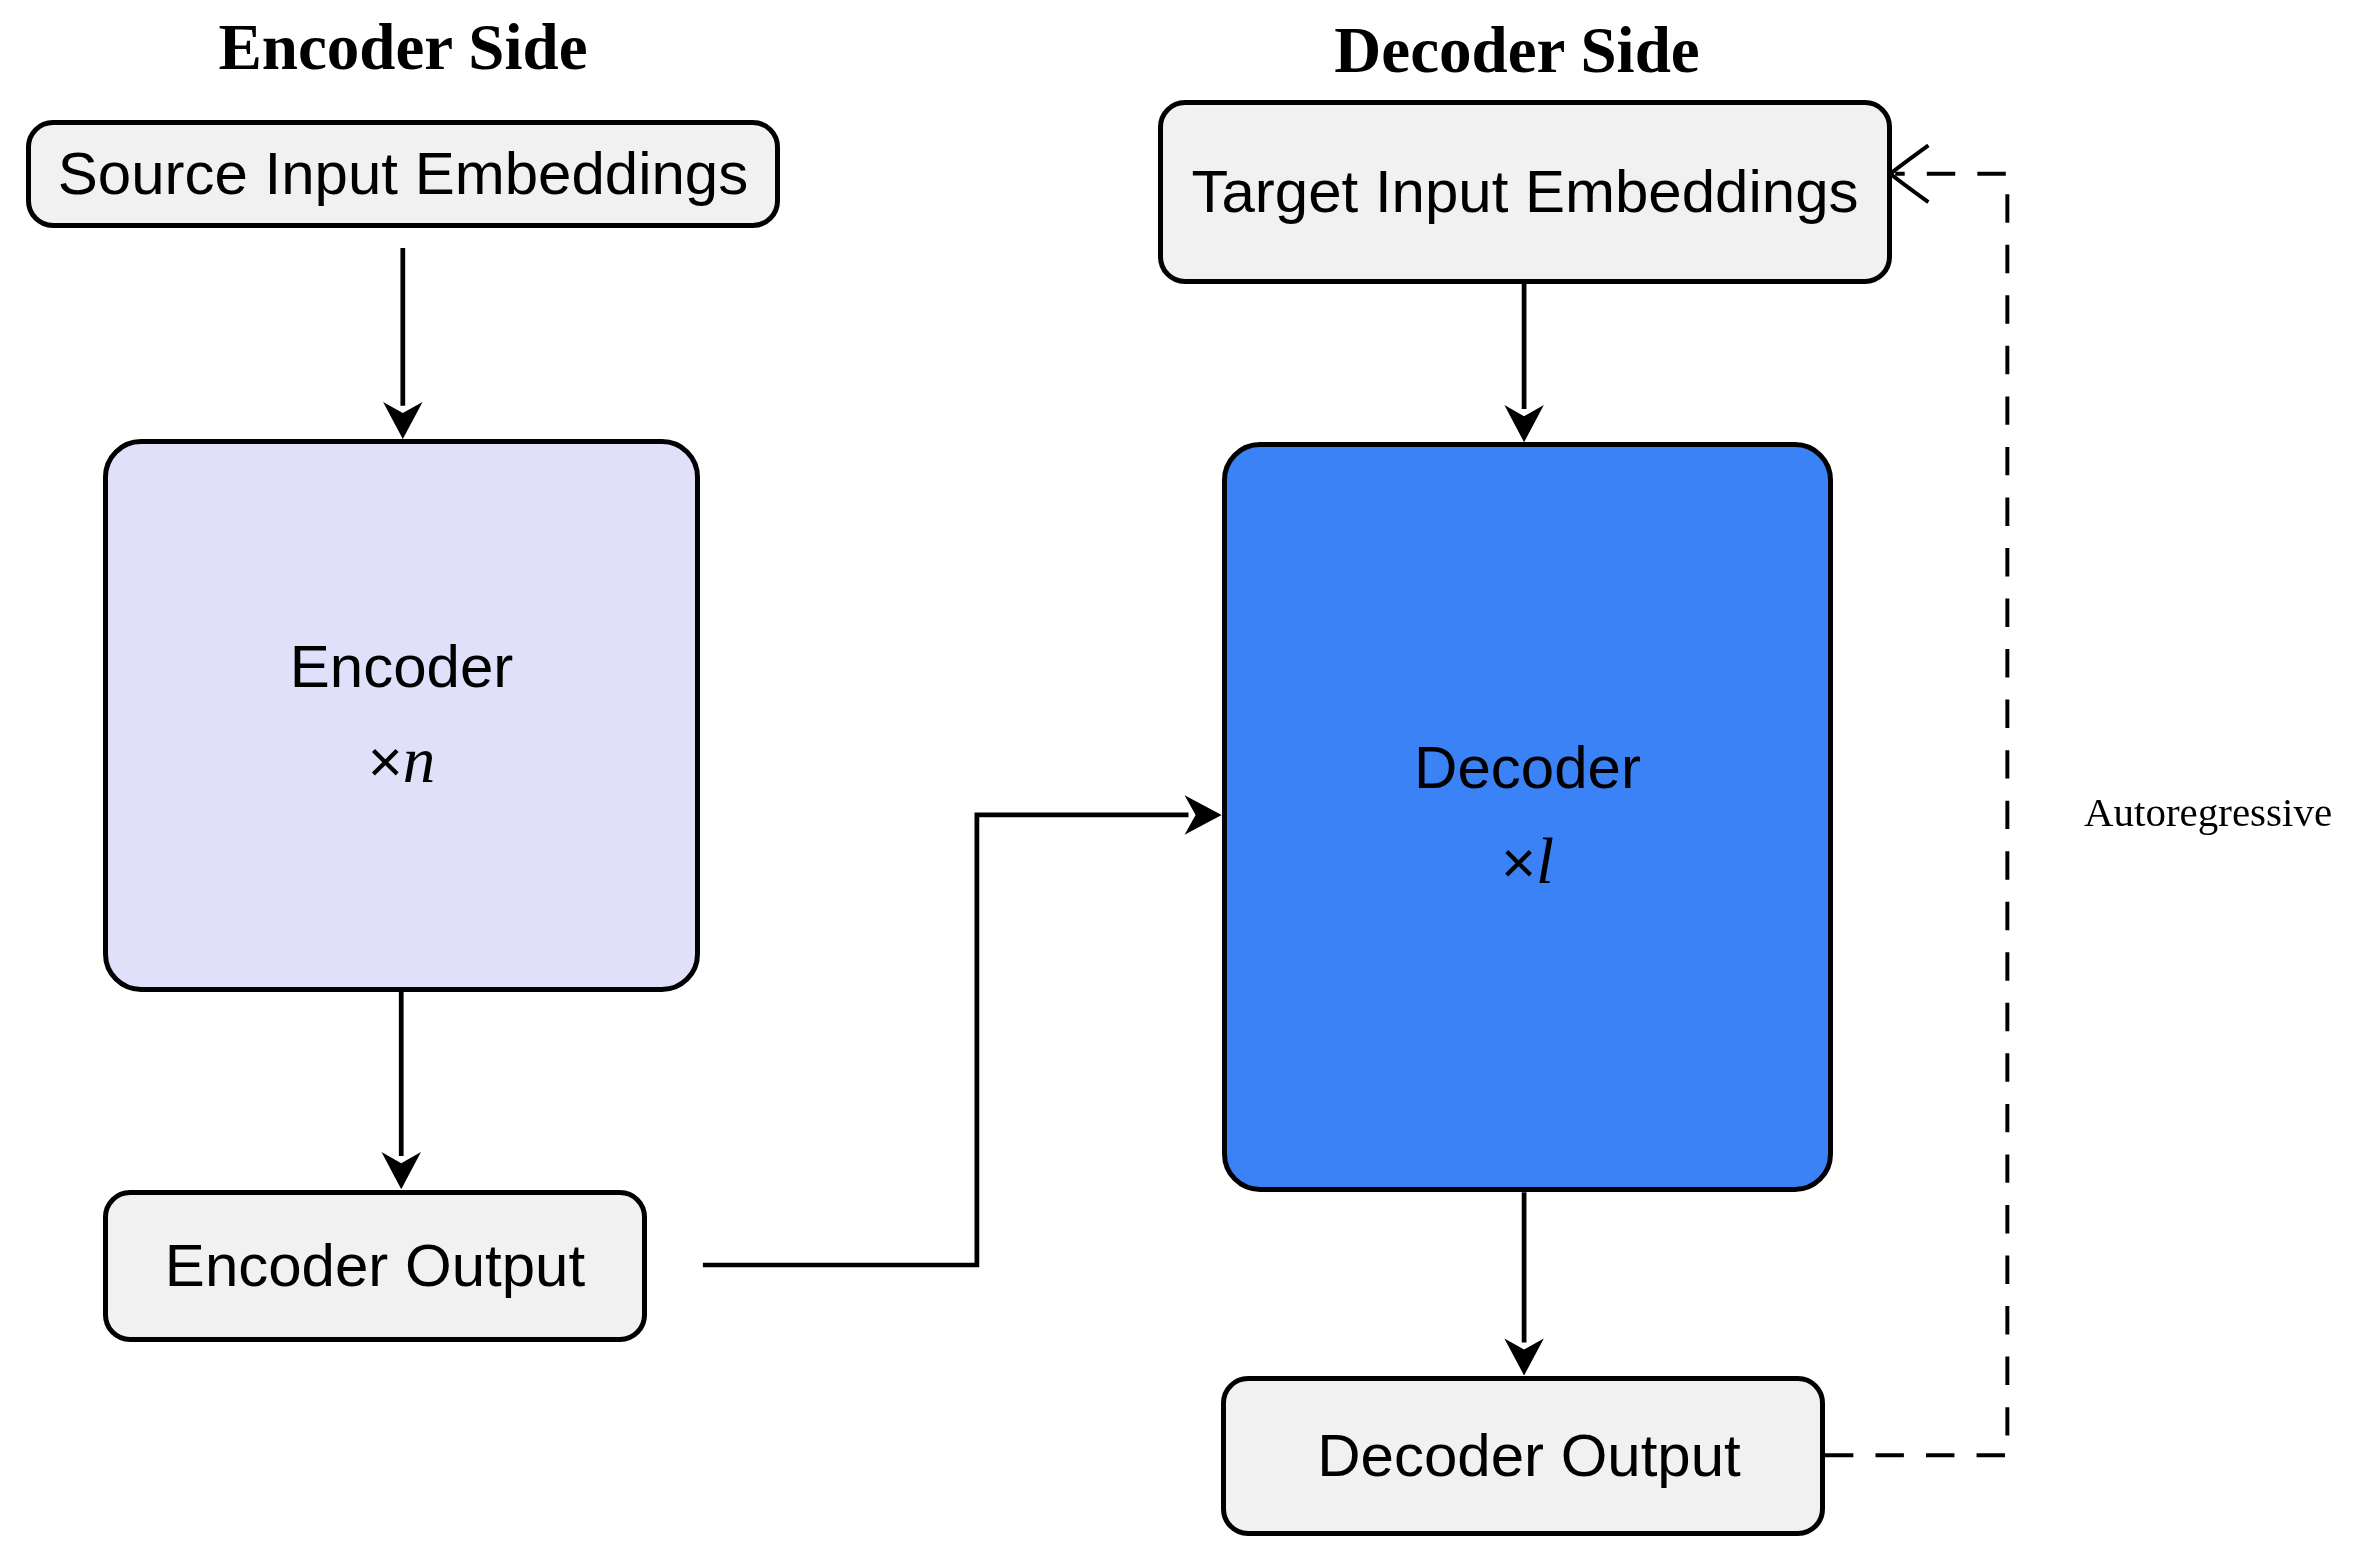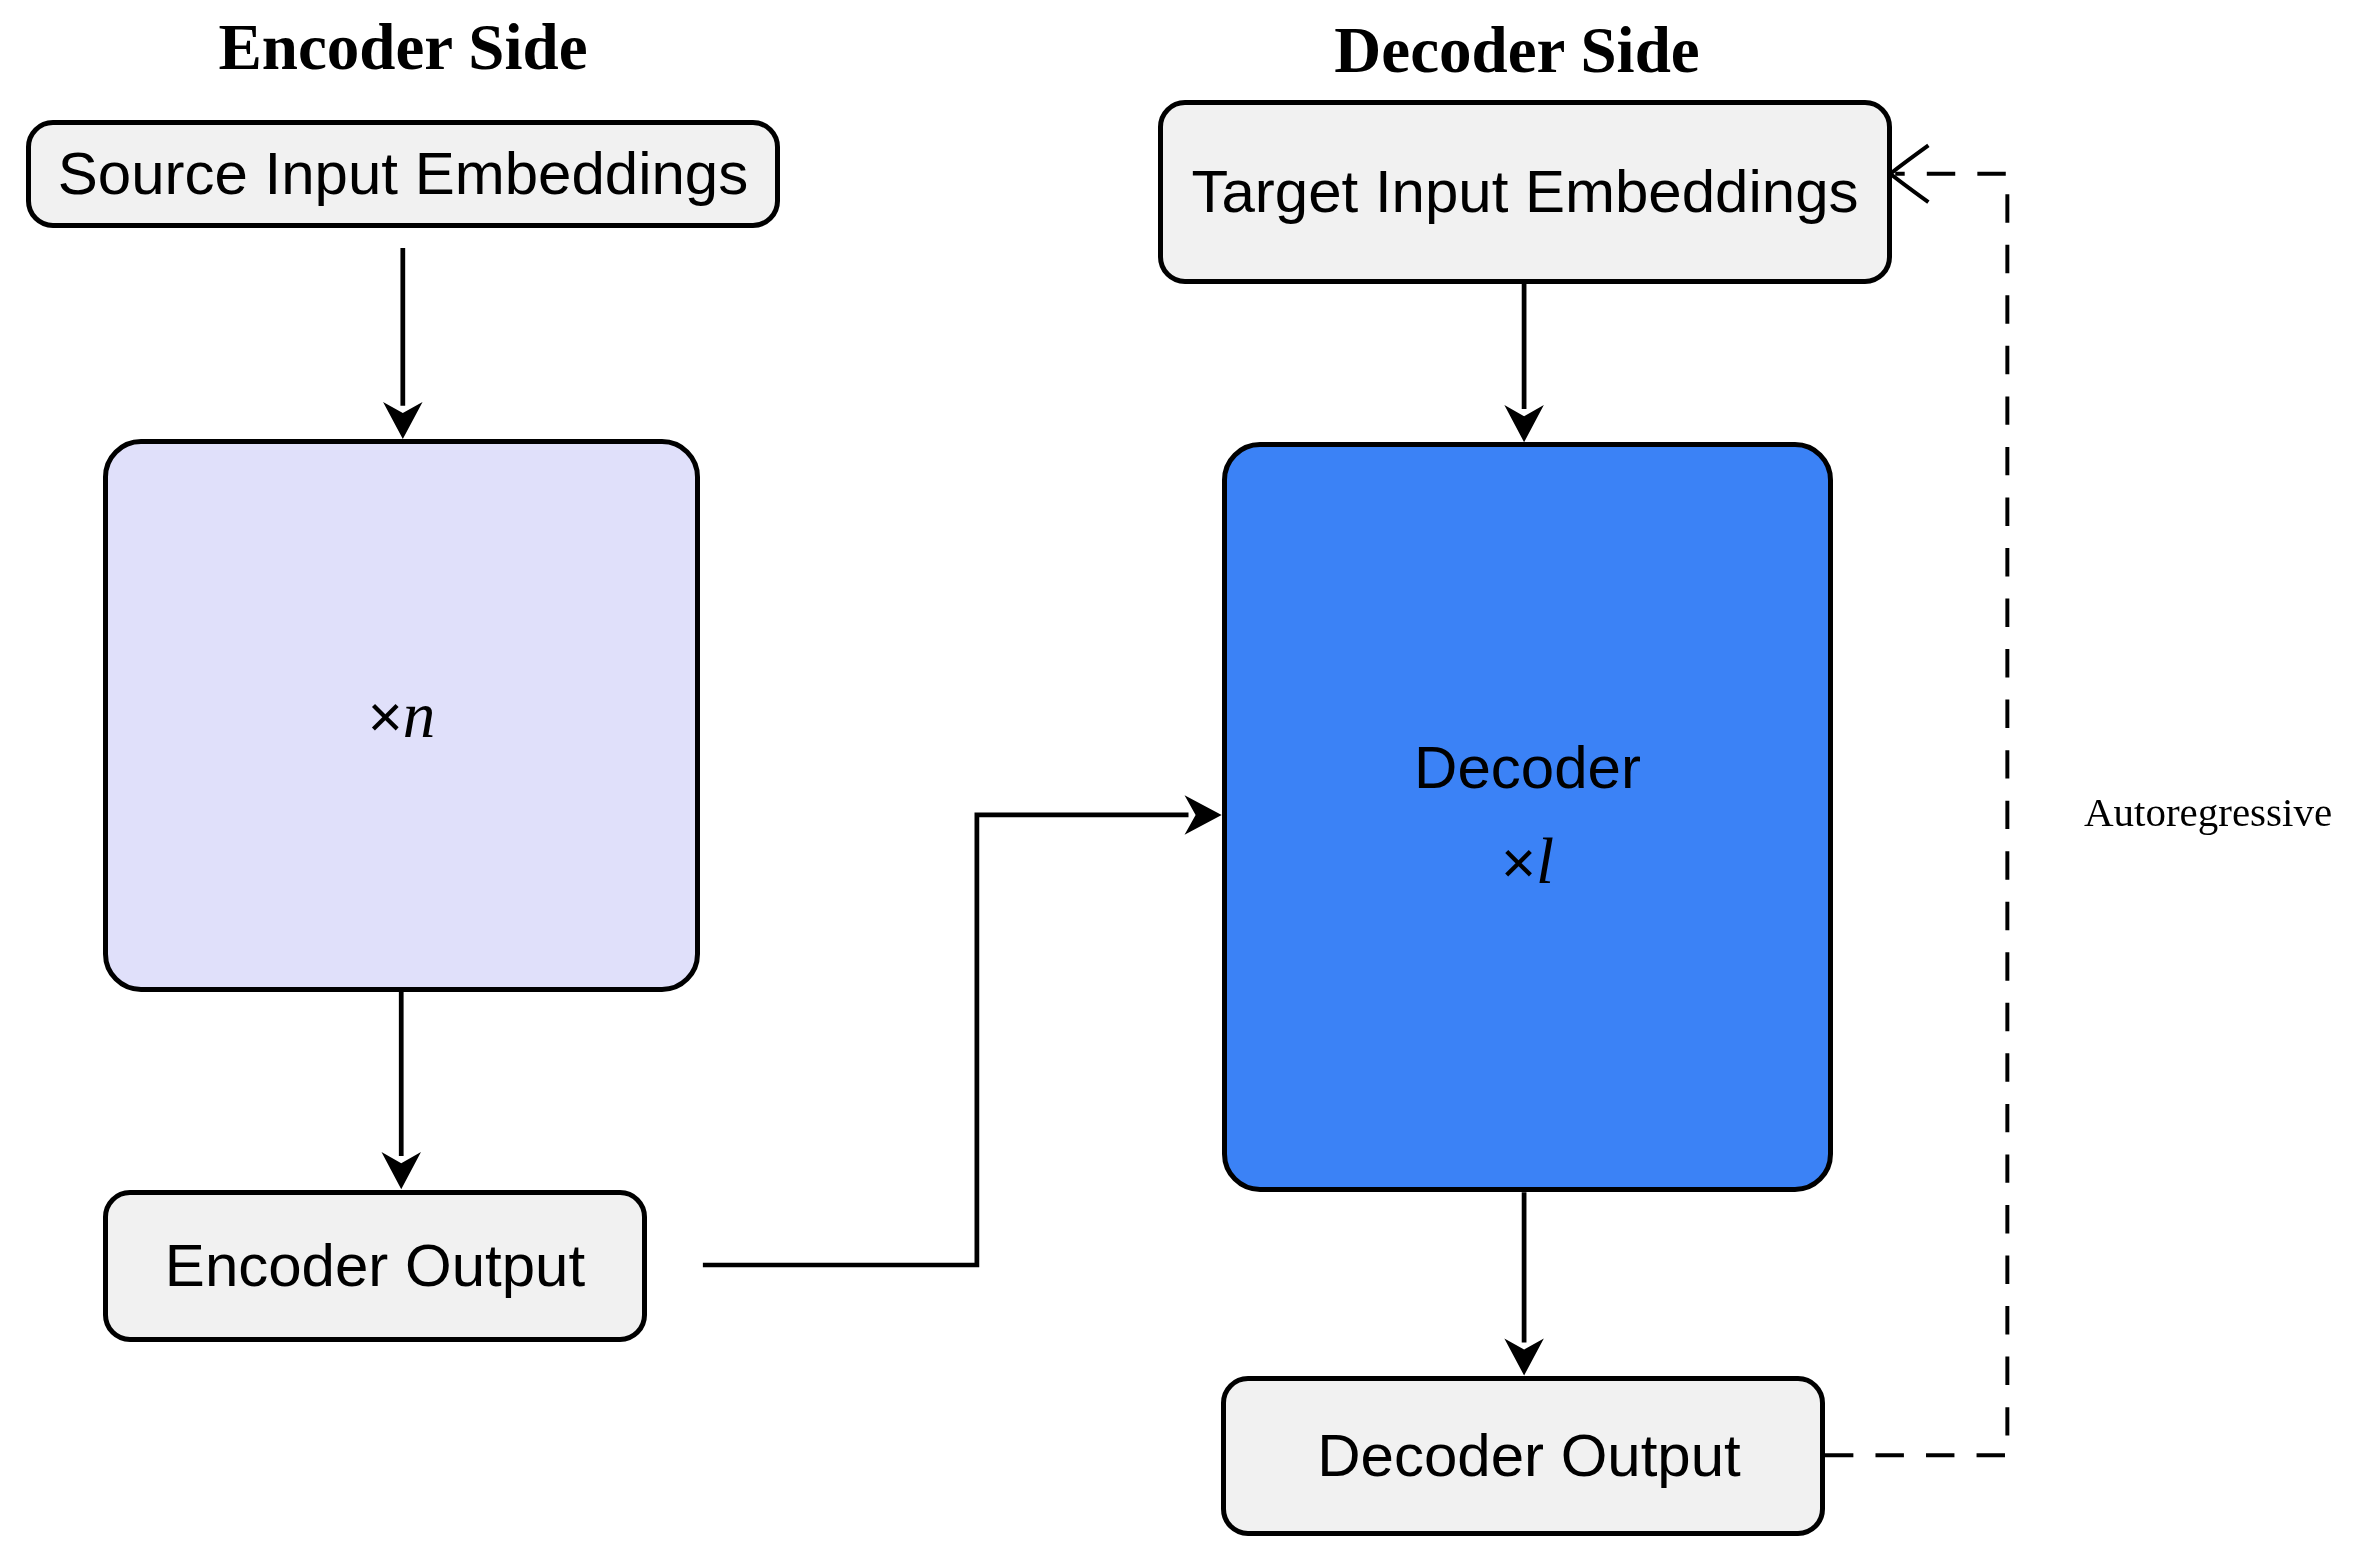--- a/index.html
+++ b/index.html
@@ -84,20 +84,21 @@
   </svg>
 
   <div class="title" style="left:403px; top:12px;">Encoder Side</div>
   <div class="title" style="left:1517px; top:15px;">Decoder Side</div>
 
   <div class="box" style="left: 26px; top: 100px; width: 754px; height: 108px; background-color: rgb(241, 241, 241); margin-top: 20px;">
     <span>Source Input Embeddings</span>
   </div>
 
   <div class="box big" style="left: 103px; top: 439px; width: 597px; height: 553px; background-color: rgb(224, 224, 250);">
+    <span>Encoder</span>
     <span>
       <span>×</span><span class="var">n</span>
     </span>
   </div>
 
   <div class="box" style="left: 103px; top: 1190px; width: 544px; height: 152px; background-color: rgb(241, 241, 241);">
     <span>Encoder Output</span>
   </div>
 
   <div class="box" style="left: 1158px; top: 100px; width: 734px; height: 184px; background-color: rgb(241, 241, 241);">

